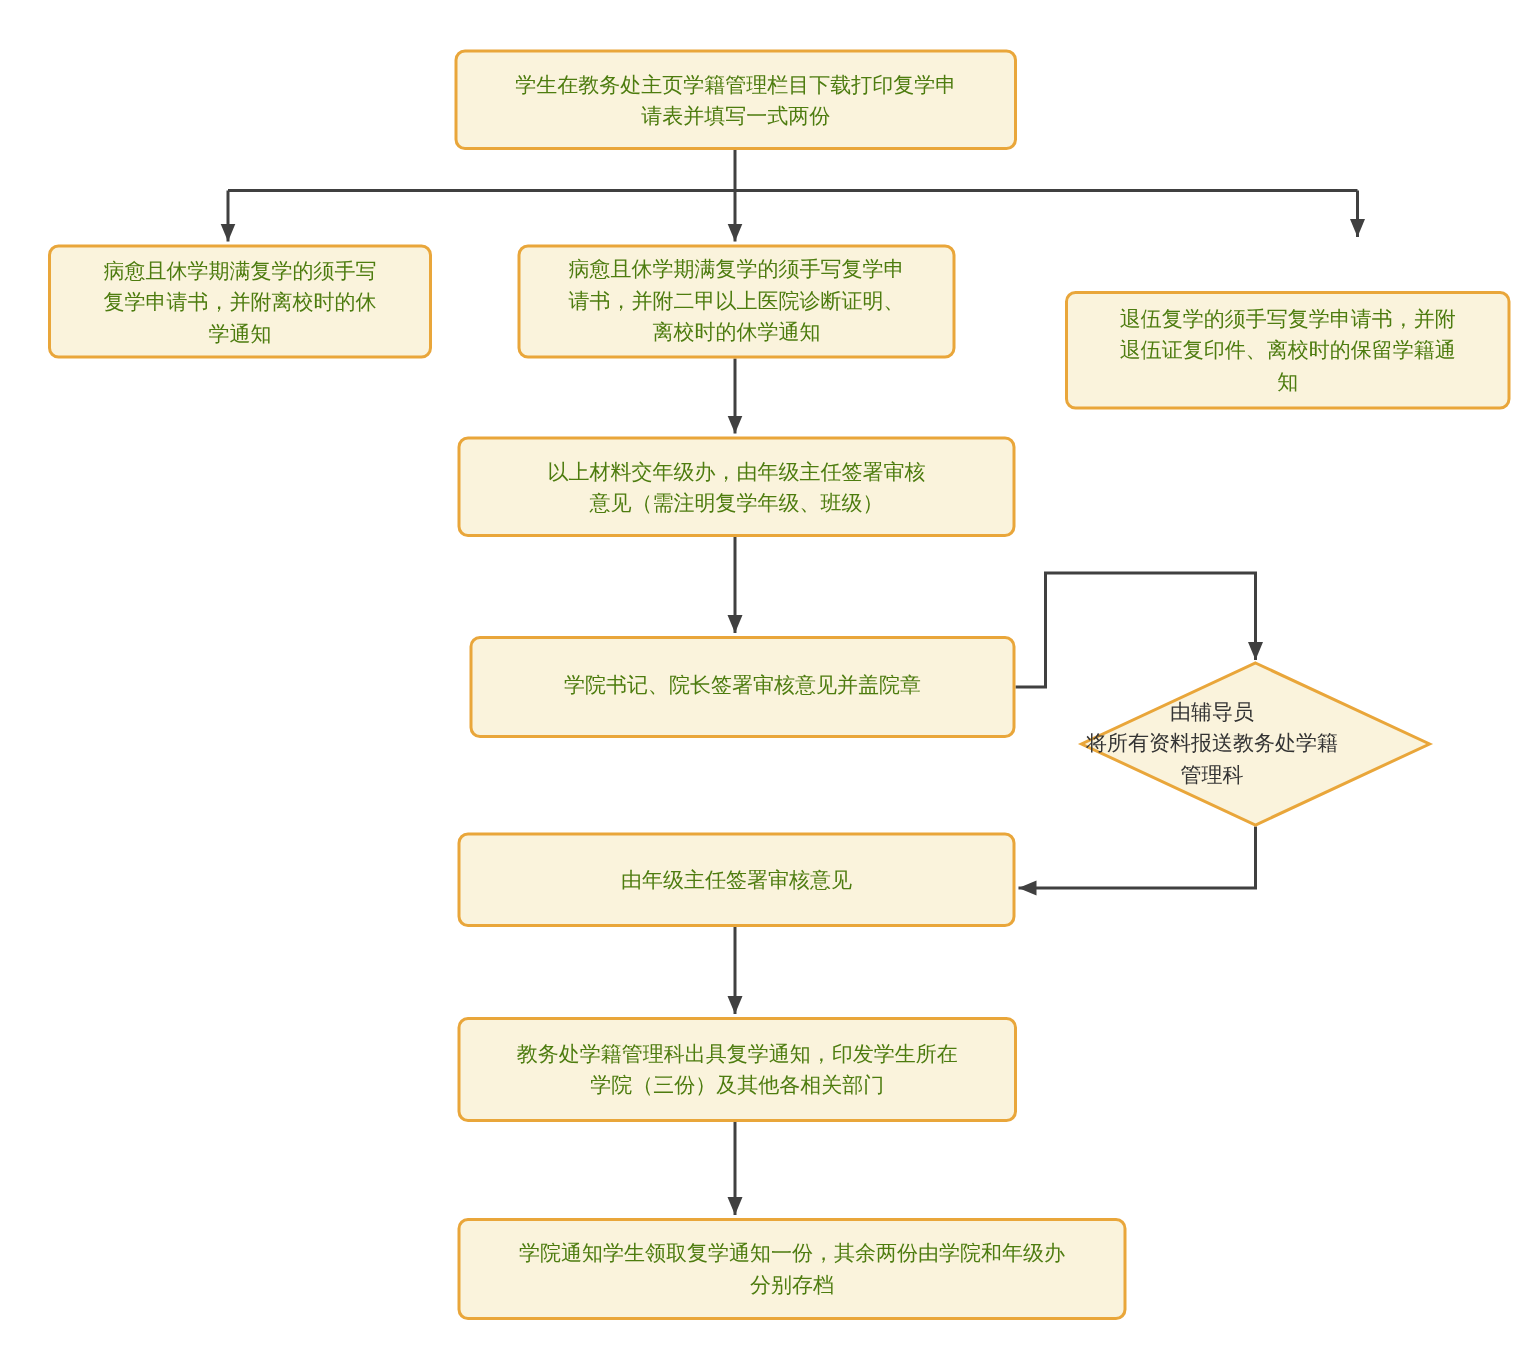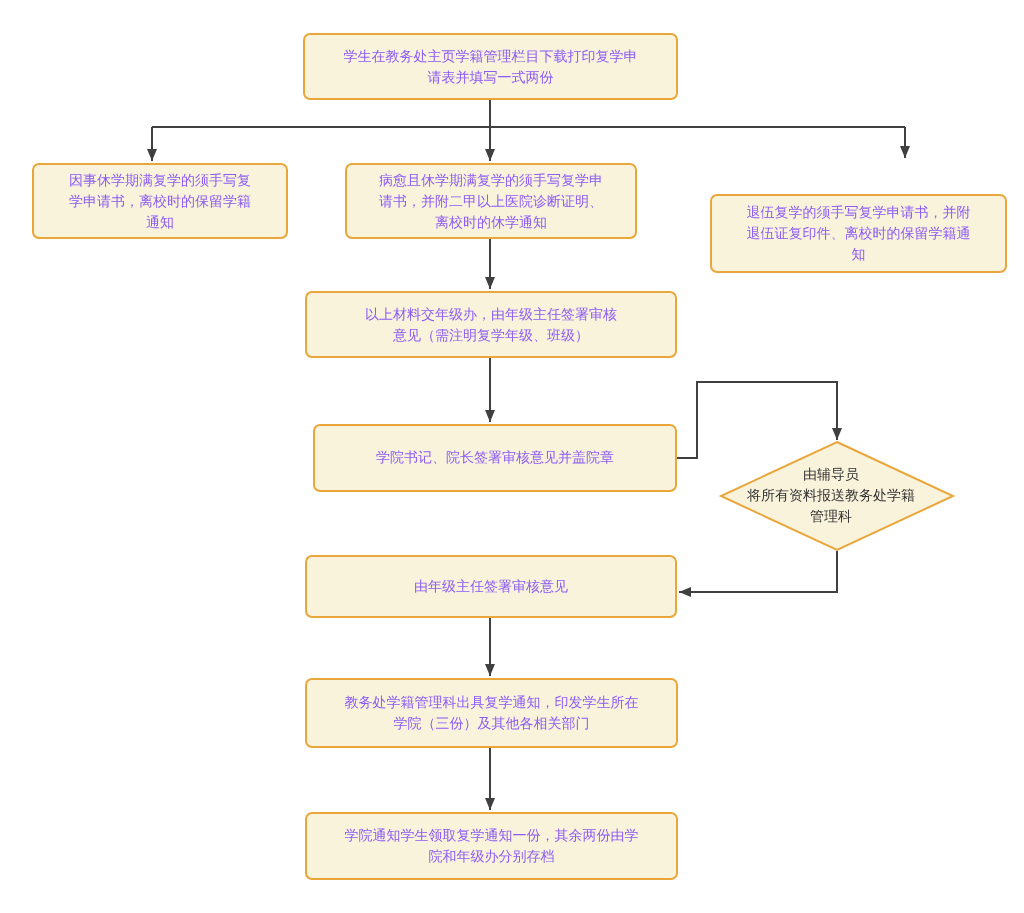--- a/index.html
+++ b/index.html
@@ -5,33 +5,33 @@
   html,body{margin:0;padding:0;background:#ffffff;}
   .canvas{
     position:relative;width:1024px;height:913px;background:#ffffff;
     font-family:"Liberation Sans","DejaVu Sans",sans-serif;overflow:hidden;
   }
   #svg-layer{position:absolute;left:0;top:0;z-index:1;}
   .node{
     position:absolute;box-sizing:border-box;z-index:2;
     background:#FAF3DC;border:2px solid #E9A63A;border-radius:7px;
     display:flex;align-items:center;justify-content:center;
-    text-align:center;font-size:14px;line-height:21px;color:#8b5cf6;
+    text-align:center;font-size:14px;line-height:21px;color:#4d7c0f;
   }
   .n-start{left:303px;top:33px;width:375px;height:67px;padding:0 35px;}
   .n-leave-personal{left:32px;top:163px;width:256px;height:76px;padding:0 31px;}
   .n-leave-illness{left:345px;top:163px;width:292px;height:76px;padding:0 28px;font-family:Liberation Serif, serif;}
   .n-leave-military{left:710px;top:160px;width:297px;height:79px;padding:0 31px;margin-top:34px;}
   .n-grade{left:305px;top:291px;width:372px;height:67px;padding:0 56px;}
   .n-college{left:313px;top:424px;width:364px;height:68px;padding:0 20px;font-family:Liberation Mono, monospace;}
   .n-dean{left:305px;top:555px;width:372px;height:63px;padding:0 20px;}
   .n-notice{left:305px;top:678px;width:373px;height:70px;padding:14px 34px;}
-  .n-archive{left:305px;top:812px;width:373px;height:68px;padding:0 34px;}
+  .n-archive{left:305px;top:812px;width:446px;height:68px;padding:0 34px;}
   .diamond-label{
-    position:absolute;z-index:3;left:743px;top:464px;width:176px;
+    position:absolute;z-index:3;left:720px;top:464px;width:176px;
     text-align:center;font-size:14px;line-height:21px;color:#333333;
     white-space:pre-line;
   }
 </style>
 </head>
 <body>
 
 <div class="canvas">
 
   <svg id="svg-layer" width="1024" height="913">
@@ -58,21 +58,21 @@
     <path d="M490,748 V810" stroke="#404040" stroke-width="2" fill="none" marker-end="url(#arrow)"></path>
 
     <polygon points="837,442 953,496 837,550 721,496" stroke-width="2" fill="#FAF3DC" stroke="#E9A63A"></polygon>
   </svg>
 
   <div class="node n-start">
     <span>学生在教务处主页学籍管理栏目下载打印复学申请表并填写一式两份</span>
   </div>
 
   <div class="node n-leave-personal">
-    <span>因事休学期满复学的须手写复学申请书，离校时的保留学籍通知</span>
+    <span>病愈且休学期满复学的须手写复学申请书，并附离校时的休学通知</span>
   </div>
 
   <div class="node n-leave-illness">
     <span>病愈且休学期满复学的须手写复学申请书，并附二甲以上医院诊断证明、离校时的休学通知</span>
   </div>
 
   <div class="node n-leave-military">
     <span>退伍复学的须手写复学申请书，并附退伍证复印件、离校时的保留学籍通知</span>
   </div>
 

